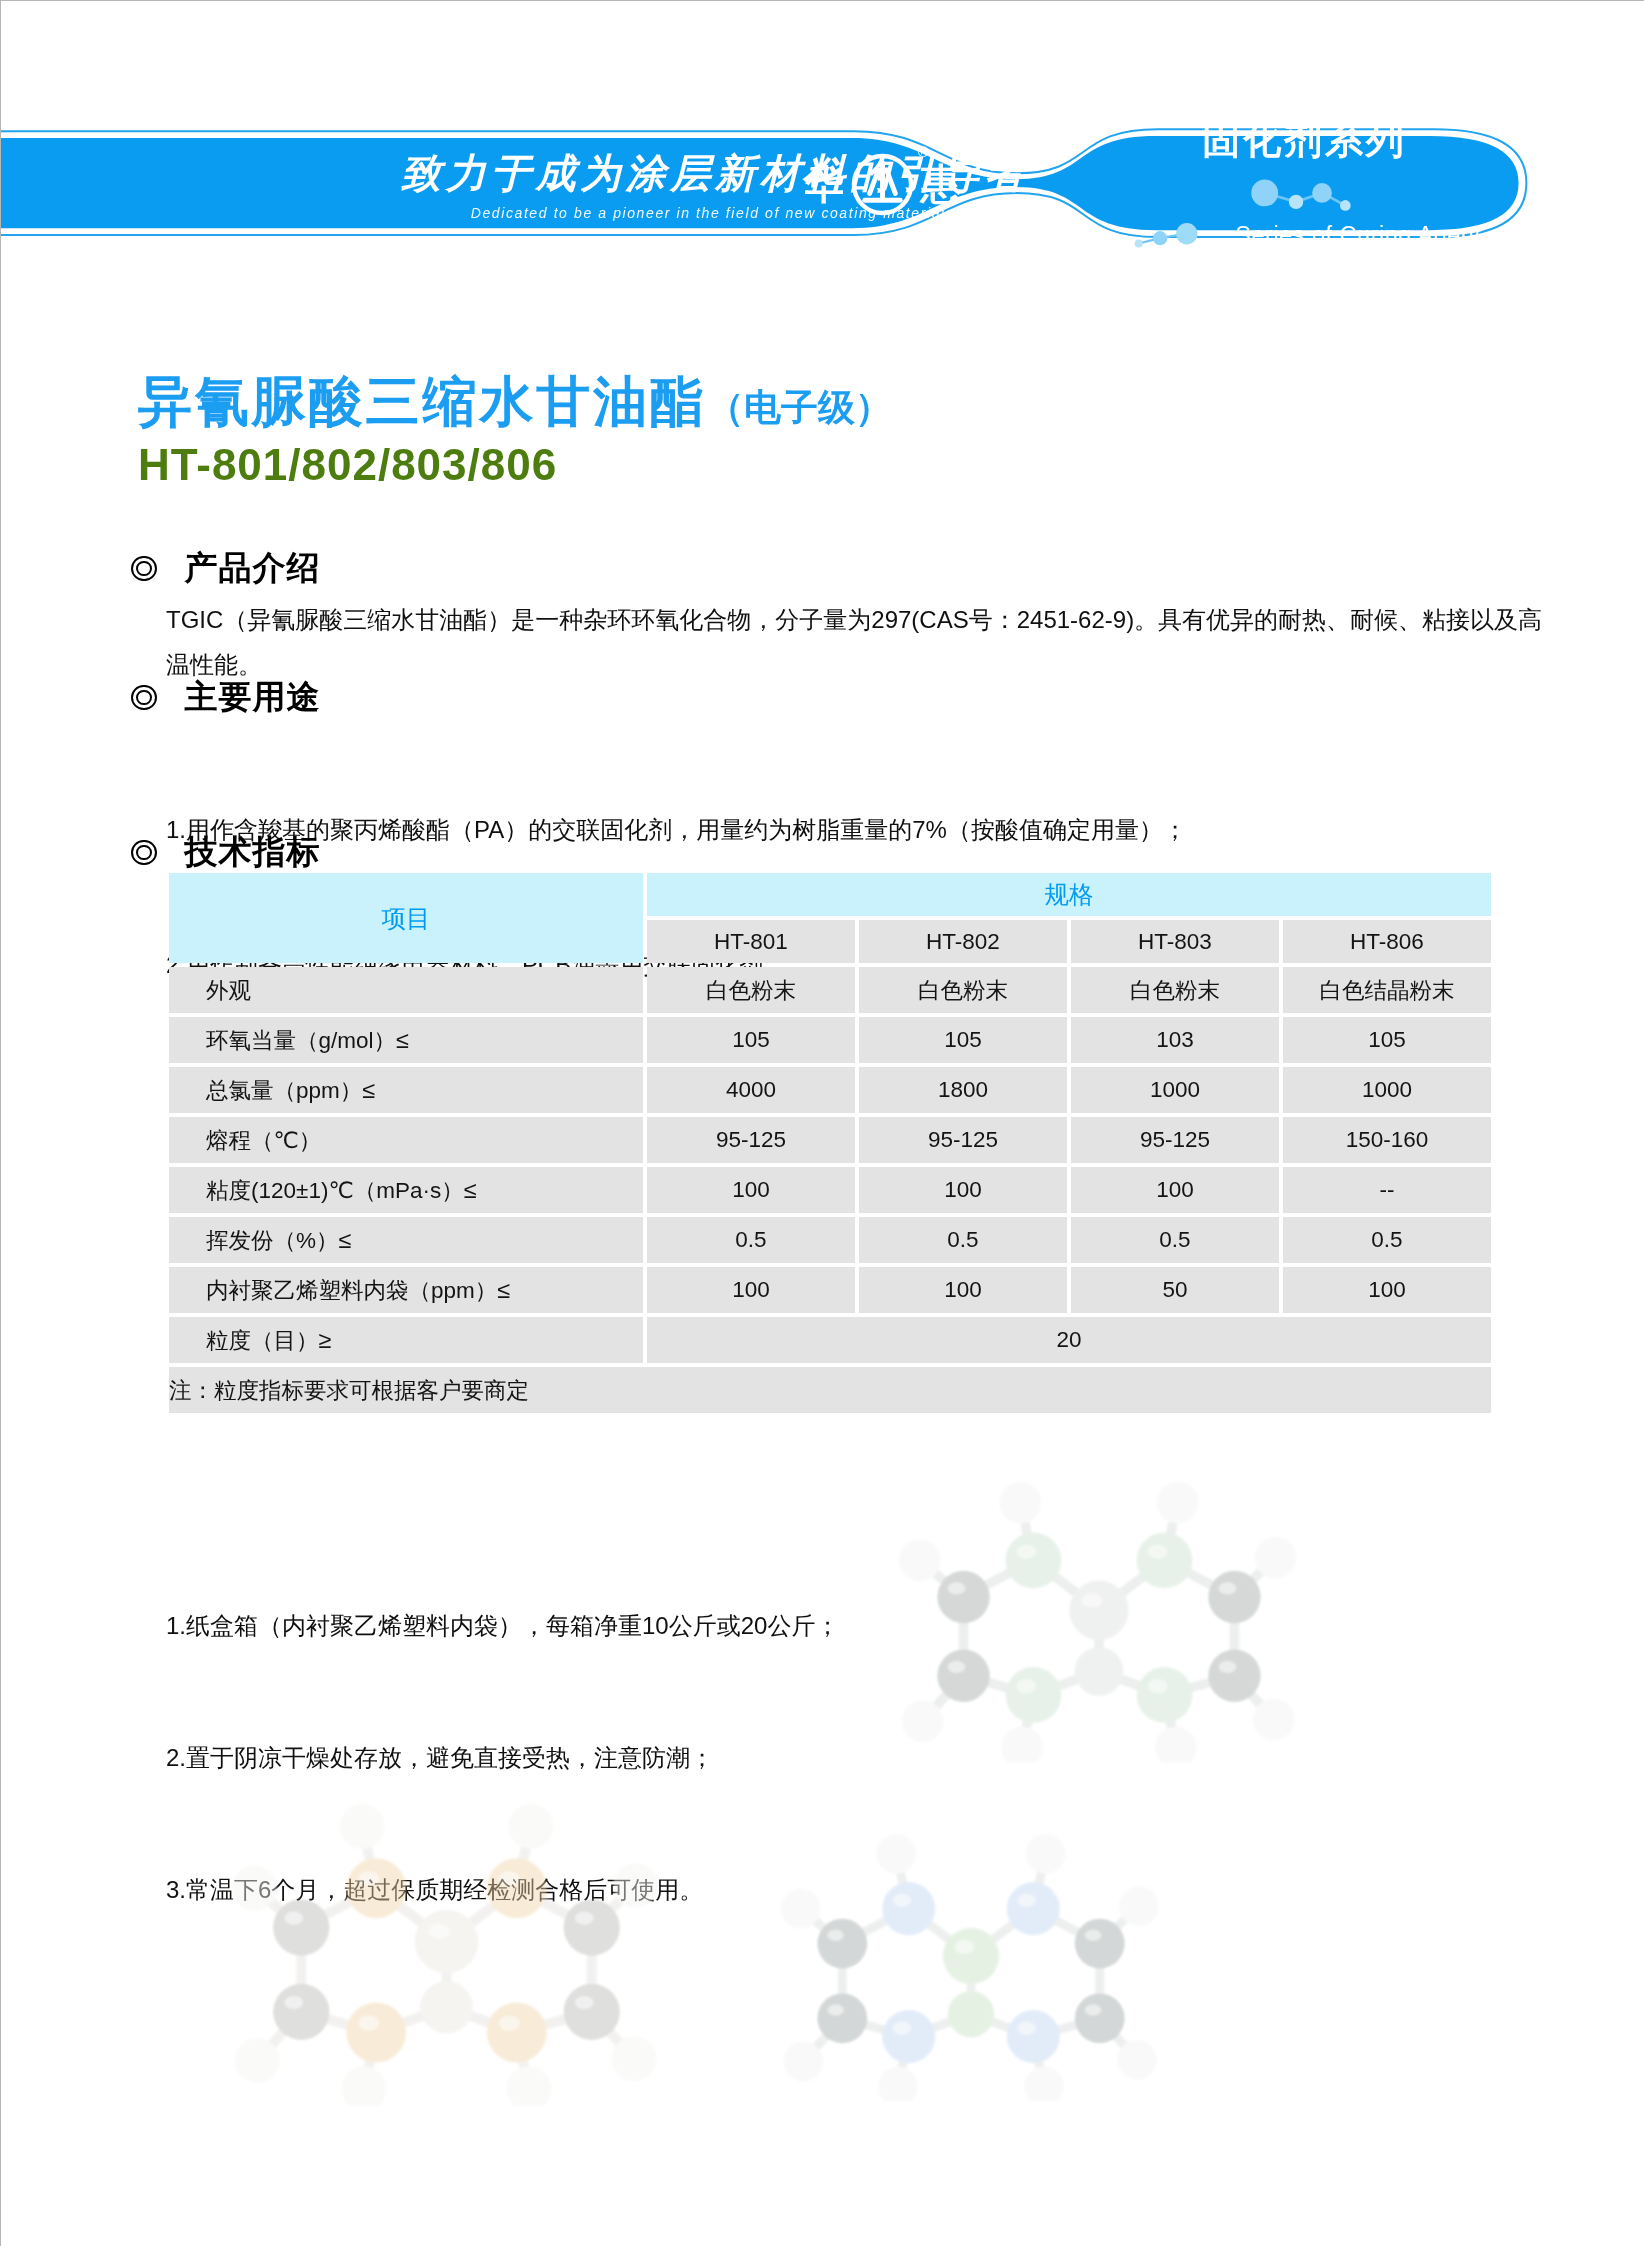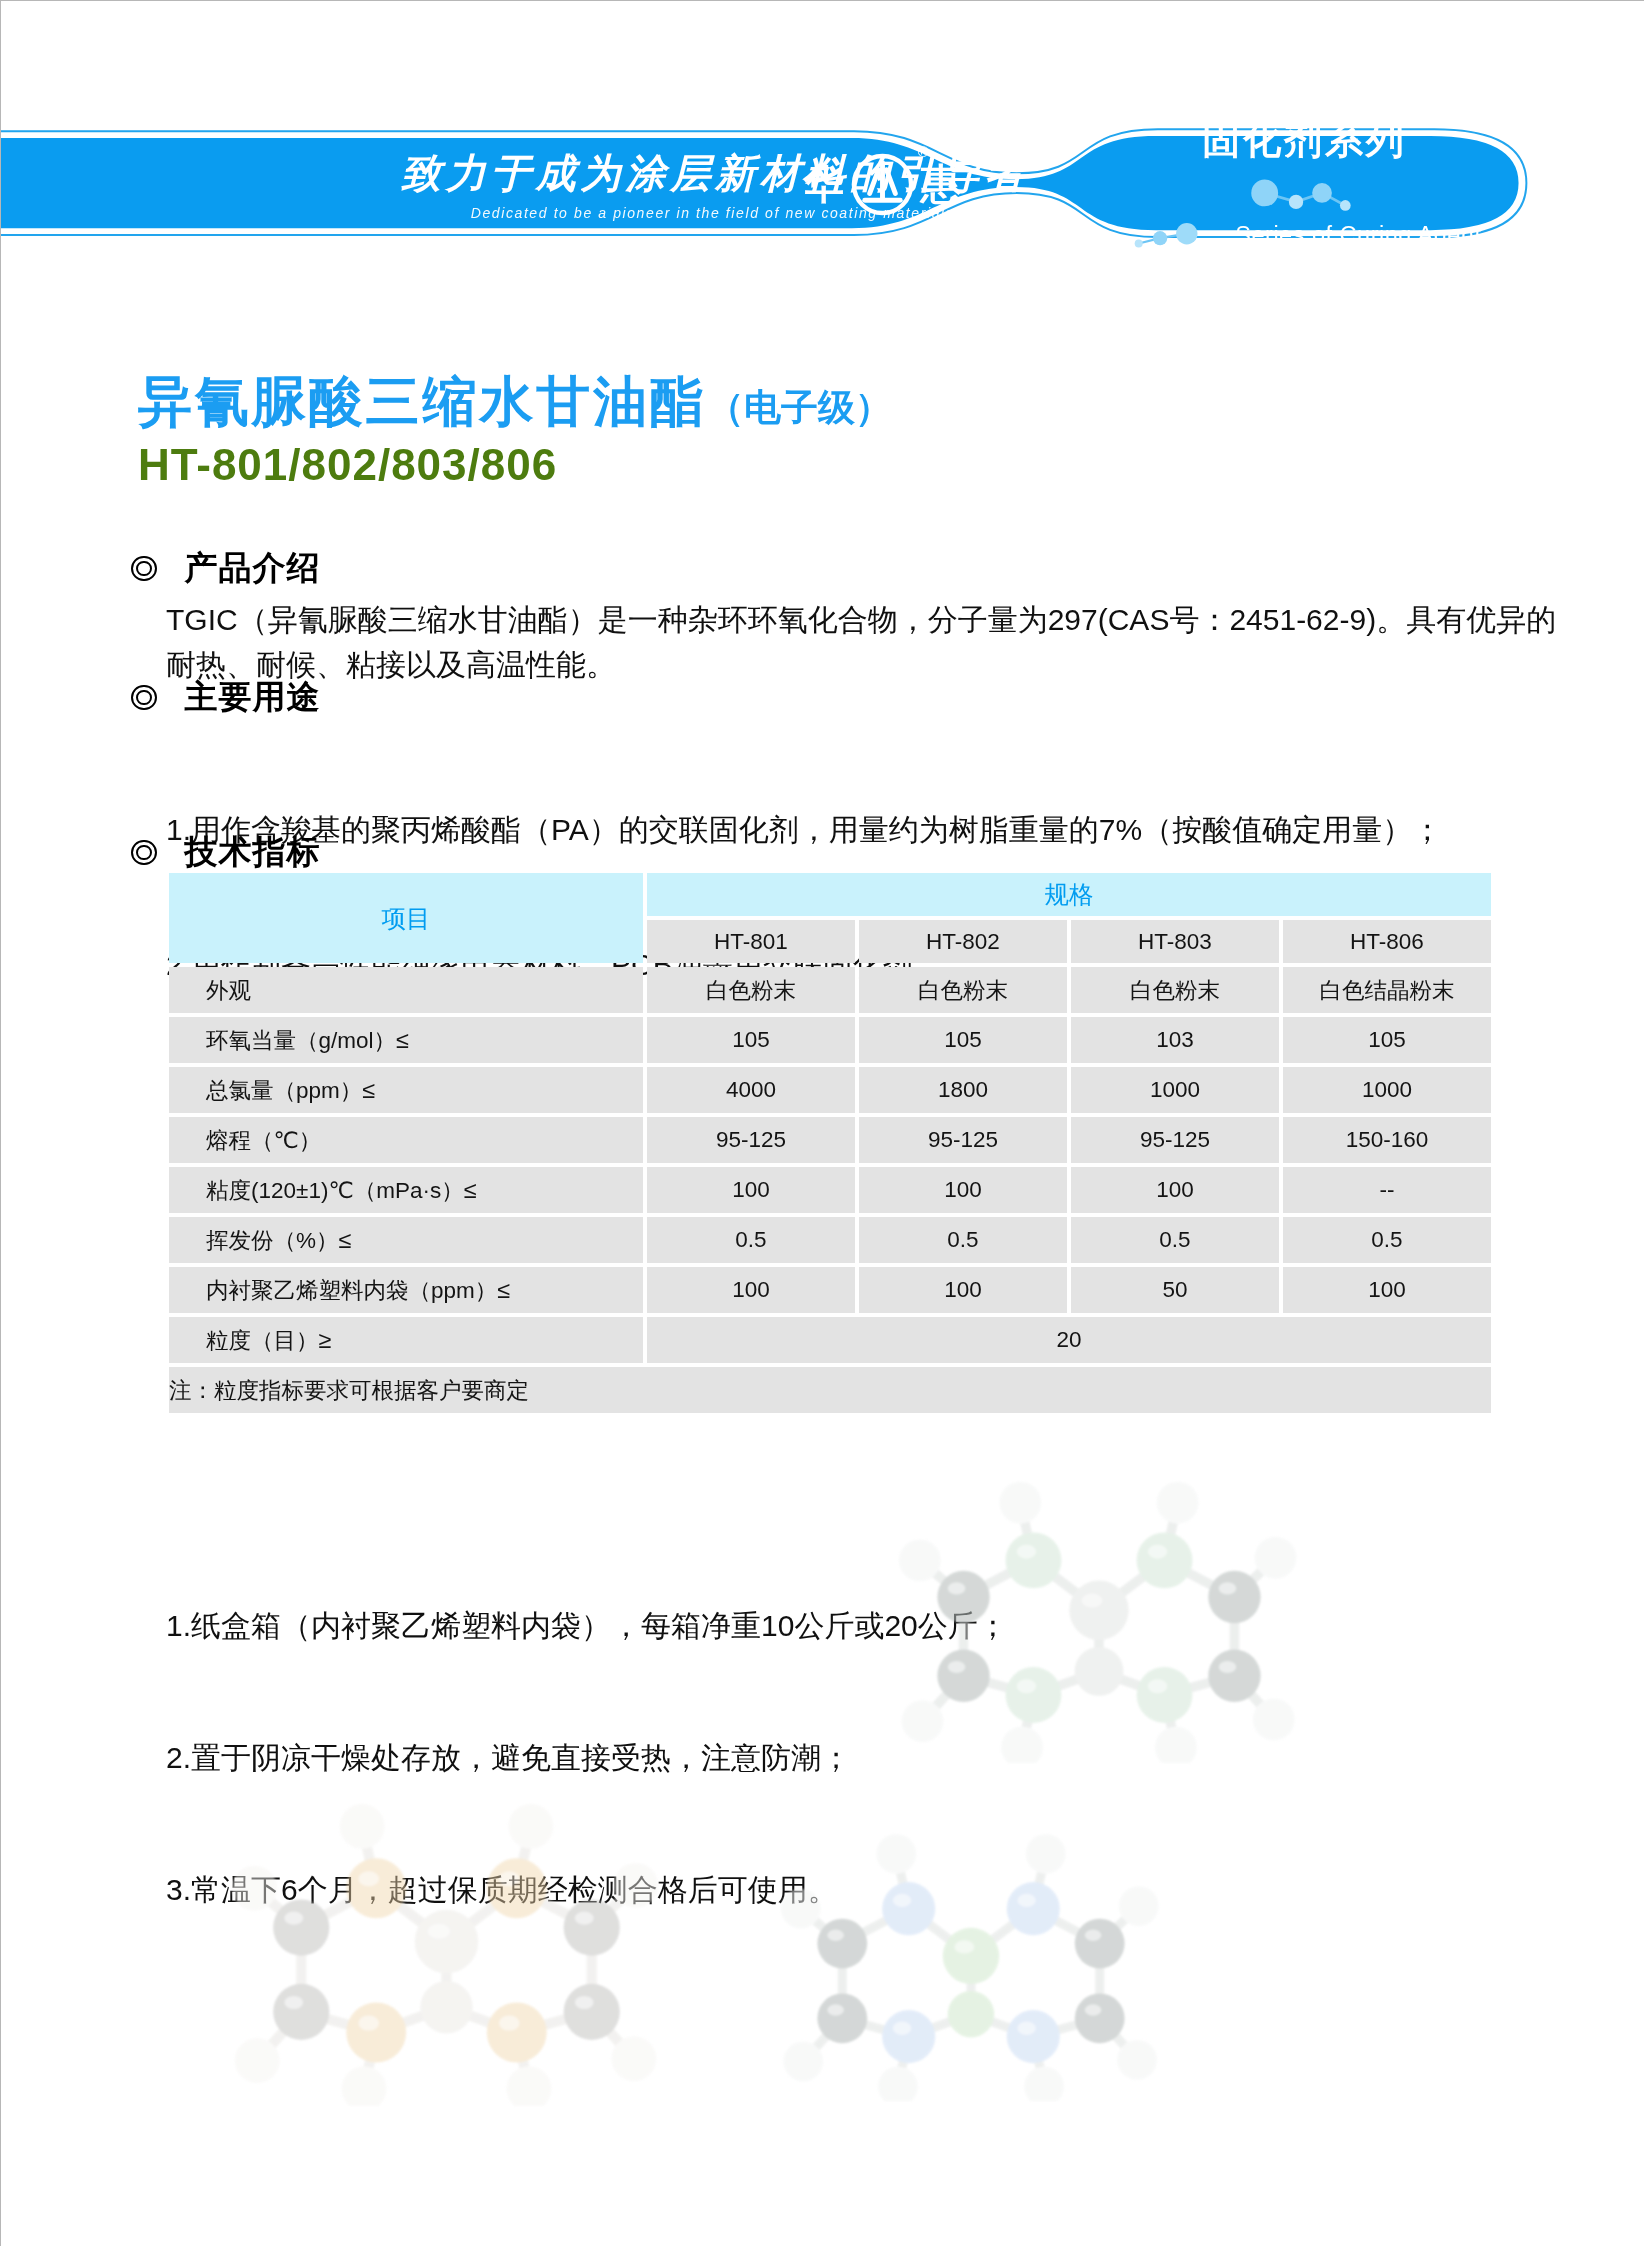--- a/index.html
+++ b/index.html
@@ -27,21 +27,21 @@
   
   .title-block{position:absolute;left:137px;top:365px;color:#1b9df2;}
   .title-main{font-size:54px;font-weight:bold;letter-spacing:2.9px;}
   .title-grade{font-size:37px;font-weight:bold;}
   .title-models{position:absolute;left:137px;top:439px;color:#4d7c0f;font-size:44px;font-weight:bold;letter-spacing:1px;}
   
   .sec-head{position:absolute;left:130px;display:flex;align-items:center;gap:28px;}
   .sec-icon{position:relative;width:21.6px;height:21.6px;border:2px solid #000;border-radius:50%;flex:0 0 auto;}
   .sec-icon::after{content:"";position:absolute;inset:2.9px;border:2.9px solid #000;border-radius:50%;}
   .sec-title{font-size:33px;font-weight:bold;color:#000;letter-spacing:1px;}
-  .body-text{position:absolute;left:165px;font-size:30px;color:#101010;line-height:45px;white-space:pre-wrap;}
+  .body-text{position:absolute;left:165px;font-size:24px;color:#101010;line-height:45px;white-space:pre-wrap;}
   
   .spec-table{position:absolute;left:164px;top:868px;border-collapse:separate;border-spacing:4.9px;table-layout:fixed;}
   .spec-table td,.spec-table th{font-weight:normal;padding:0;}
   .c-item{width:474px;}
   .c-model{width:208px;}
   .hd{background:#c9f2fc;color:#019cf0;font-weight:bold;font-size:24.5px;text-align:center;}
   .cell{background:#e3e3e3;font-size:22.5px;color:#141414;text-align:center;height:46px;}
   .hrow{height:43px;}
   .lbl{display:flex;align-items:center;justify-content:flex-start;padding:0 17.6px 0 37px;}
   .lbl .sym{font-size:23.5px;}

